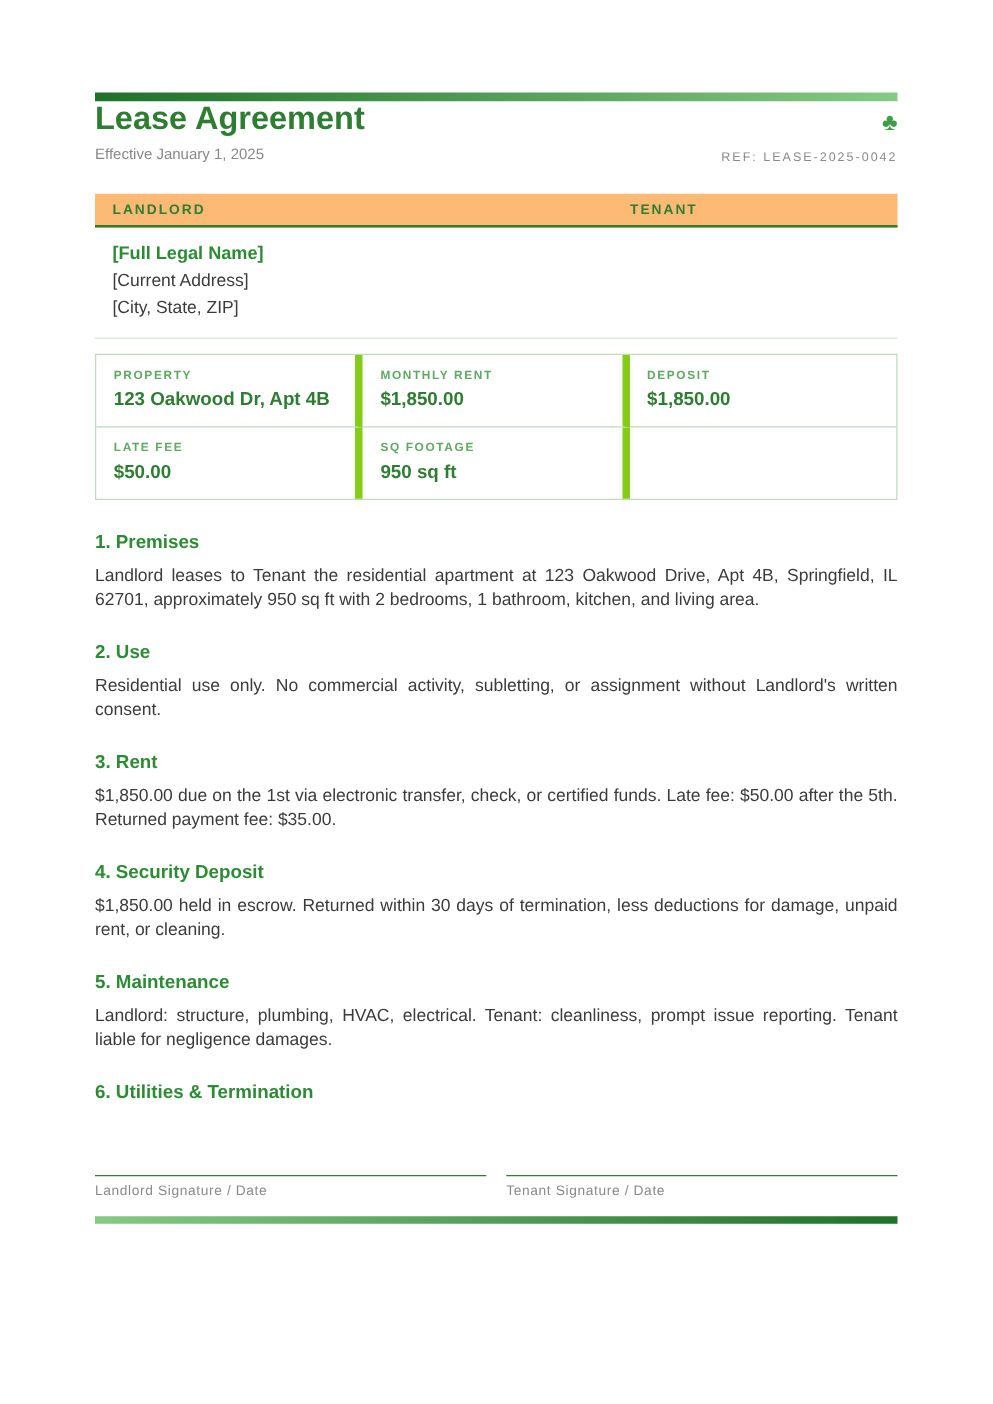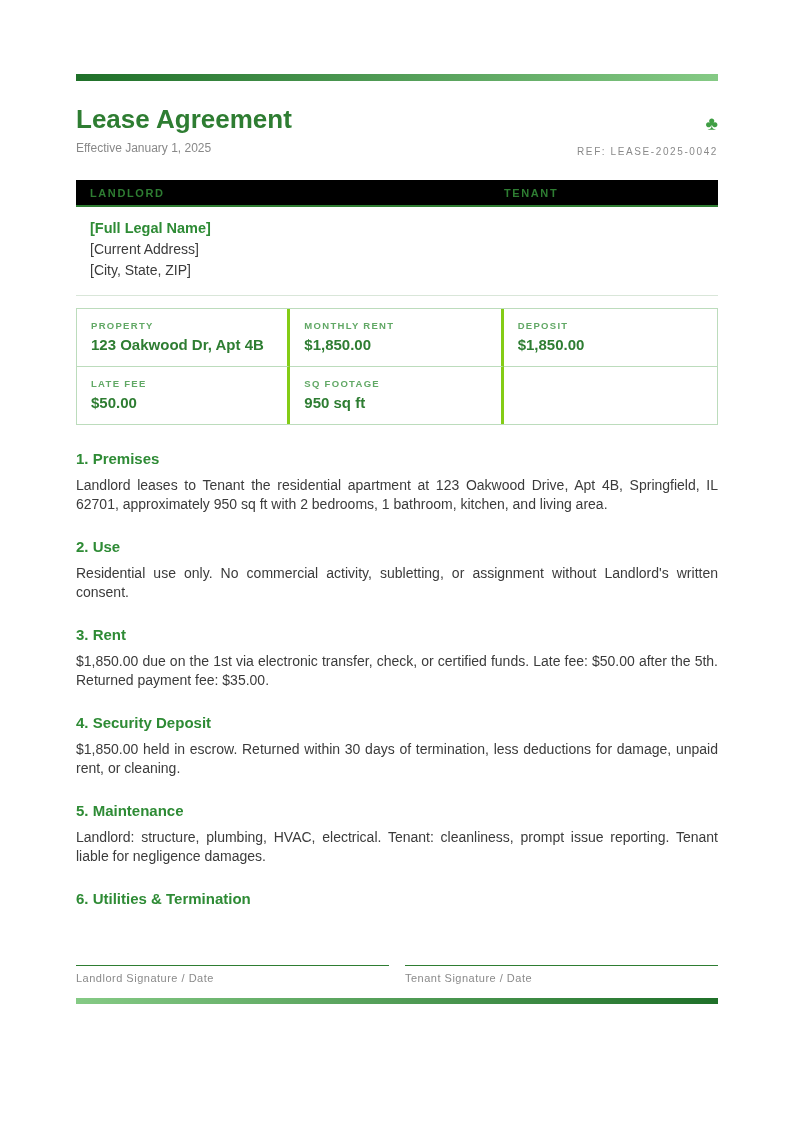--- a/index.html
+++ b/index.html
@@ -16,49 +16,49 @@
   .bar-top {
     height: 7px; width: 100%;
     background: linear-gradient(to right, #1f7029, #85ca85);
   }
   .bar-bottom {
     height: 6px; width: 100%; margin-top: 14px;
     background: linear-gradient(to right, #85ca85, #1f7029);
   }
 
   
-  .doc-header { display: flex; justify-content: space-between; align-items: flex-start; margin-top: 25px; }
+  .doc-header { display: flex; justify-content: space-between; align-items: flex-start; }
   .doc-title { font-size: 26px; font-weight: bold; color: #2e7d32; line-height: 1.05; }
   .doc-subtitle { font-size: 12px; color: #888888; margin-top: 8px; }
   .header-right { text-align: right; }
   .clover { font-size: 19px; color: #3f9e44; line-height: 1; margin-top: 8px; }
   .ref-no { font-size: 10px; color: #8a8a8a; letter-spacing: 1.6px; margin-top: 13px; }
 
   
   .parties { margin-top: 23px; }
   .parties-head {
     display: grid; grid-template-columns: 414px 1fr;
-    background: #000000; border-bottom: 2px solid #2e7d32;
+    background: #fdba74; border-bottom: 2px solid #2e7d32;
   }
   .parties-head .cell { padding: 7px 14px 6px; font-size: 11px; font-weight: bold; color: #2e7d32; letter-spacing: 1.6px; }
   .parties-body {
     display: grid; grid-template-columns: 414px 1fr;
     border-bottom: 1px solid #d9e6d9;
   }
   .parties-body .cell { padding: 13px 14px 14px; }
   .party-name { font-size: 14.5px; font-weight: bold; color: #2e8b35; margin-bottom: 3px; }
   .party-line { font-size: 14px; color: #3b3b3b; line-height: 21px; }
 
   
   .summary {
     margin-top: 12px;
     display: grid; grid-template-columns: repeat(3, 1fr);
     border: 1px solid #bcdcbc;
   }
-  .summary-cell { padding: 11px 14px 13px; border-right: 3px solid #84cc16; border-bottom: 1px solid #bcdcbc; }
+  .summary-cell { padding: 11px 14px 13px; border-right: 6px solid #84cc16; border-bottom: 1px solid #bcdcbc; }
   .summary-cell:nth-child(3n) { border-right: none; }
   .summary-cell:nth-child(n+4) { border-bottom: none; }
   .summary-label { font-size: 9.5px; font-weight: bold; color: #61a865; letter-spacing: 1.3px; }
   .summary-value { font-size: 15px; font-weight: bold; color: #2e7d32; margin-top: 5px; }
 
   
   .sections { margin-top: 0; }
   .section-heading { font-size: 15px; font-weight: bold; color: #2e8b35; margin: 25px 0 9px; }
   .section-body { font-size: 14px; color: #3b3b3b; line-height: 18.5px; text-align: justify; }
 

